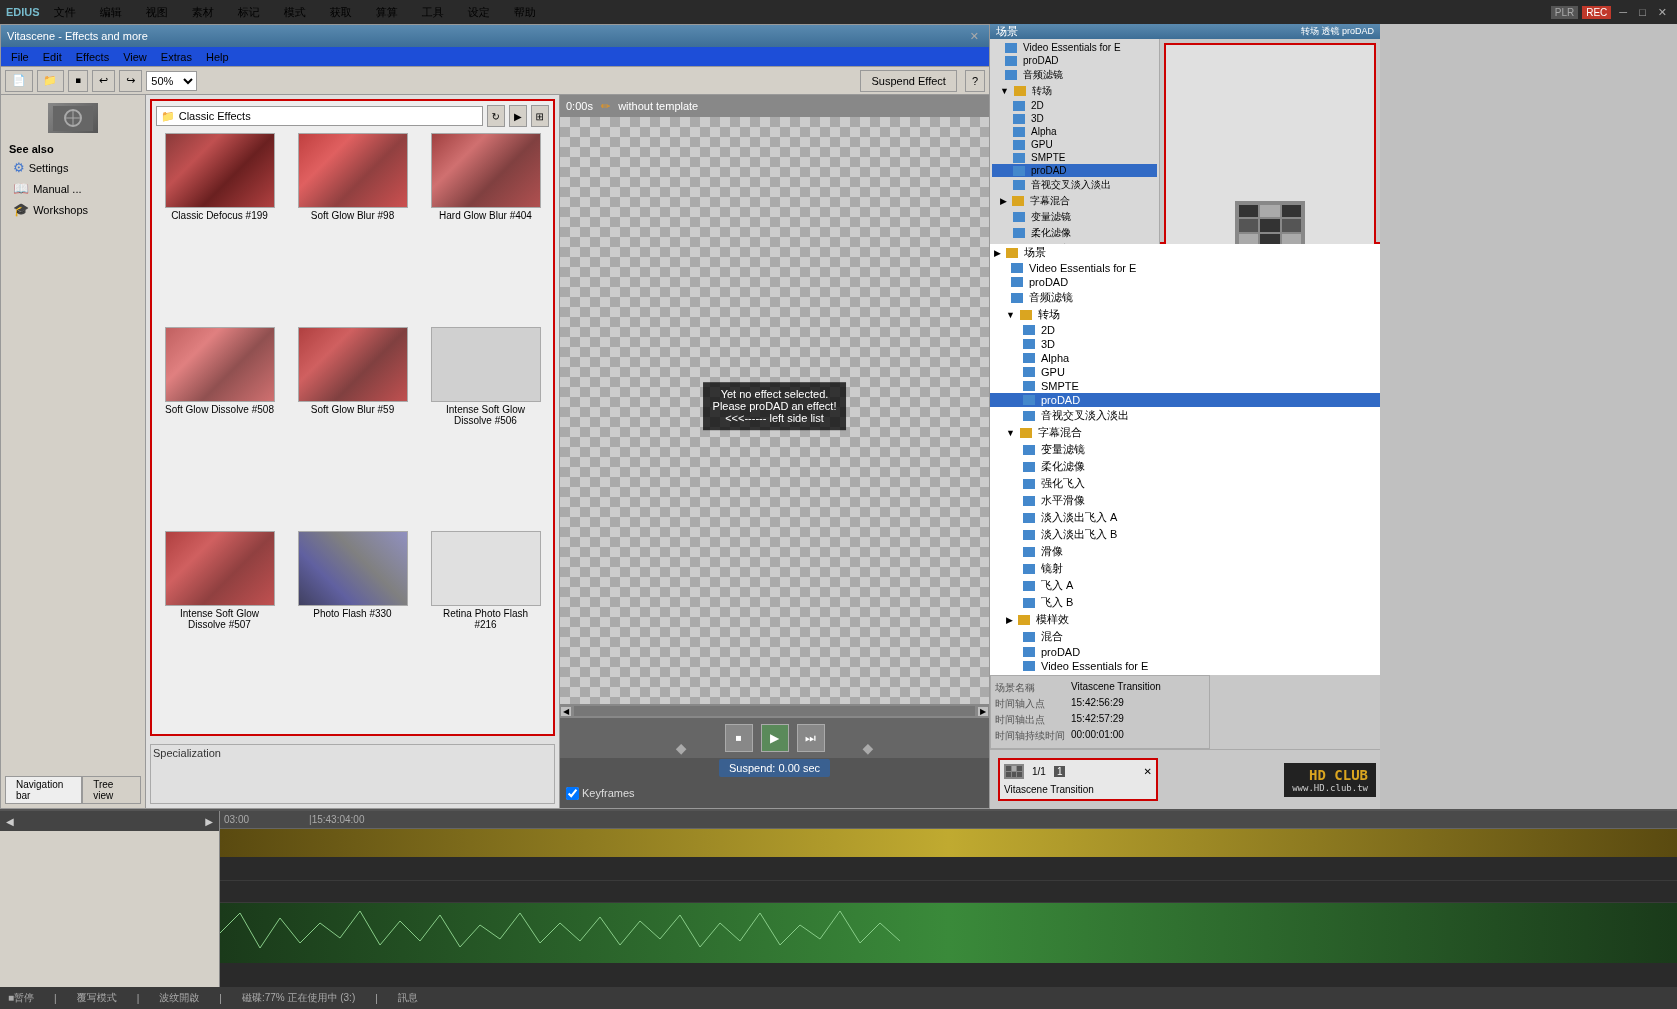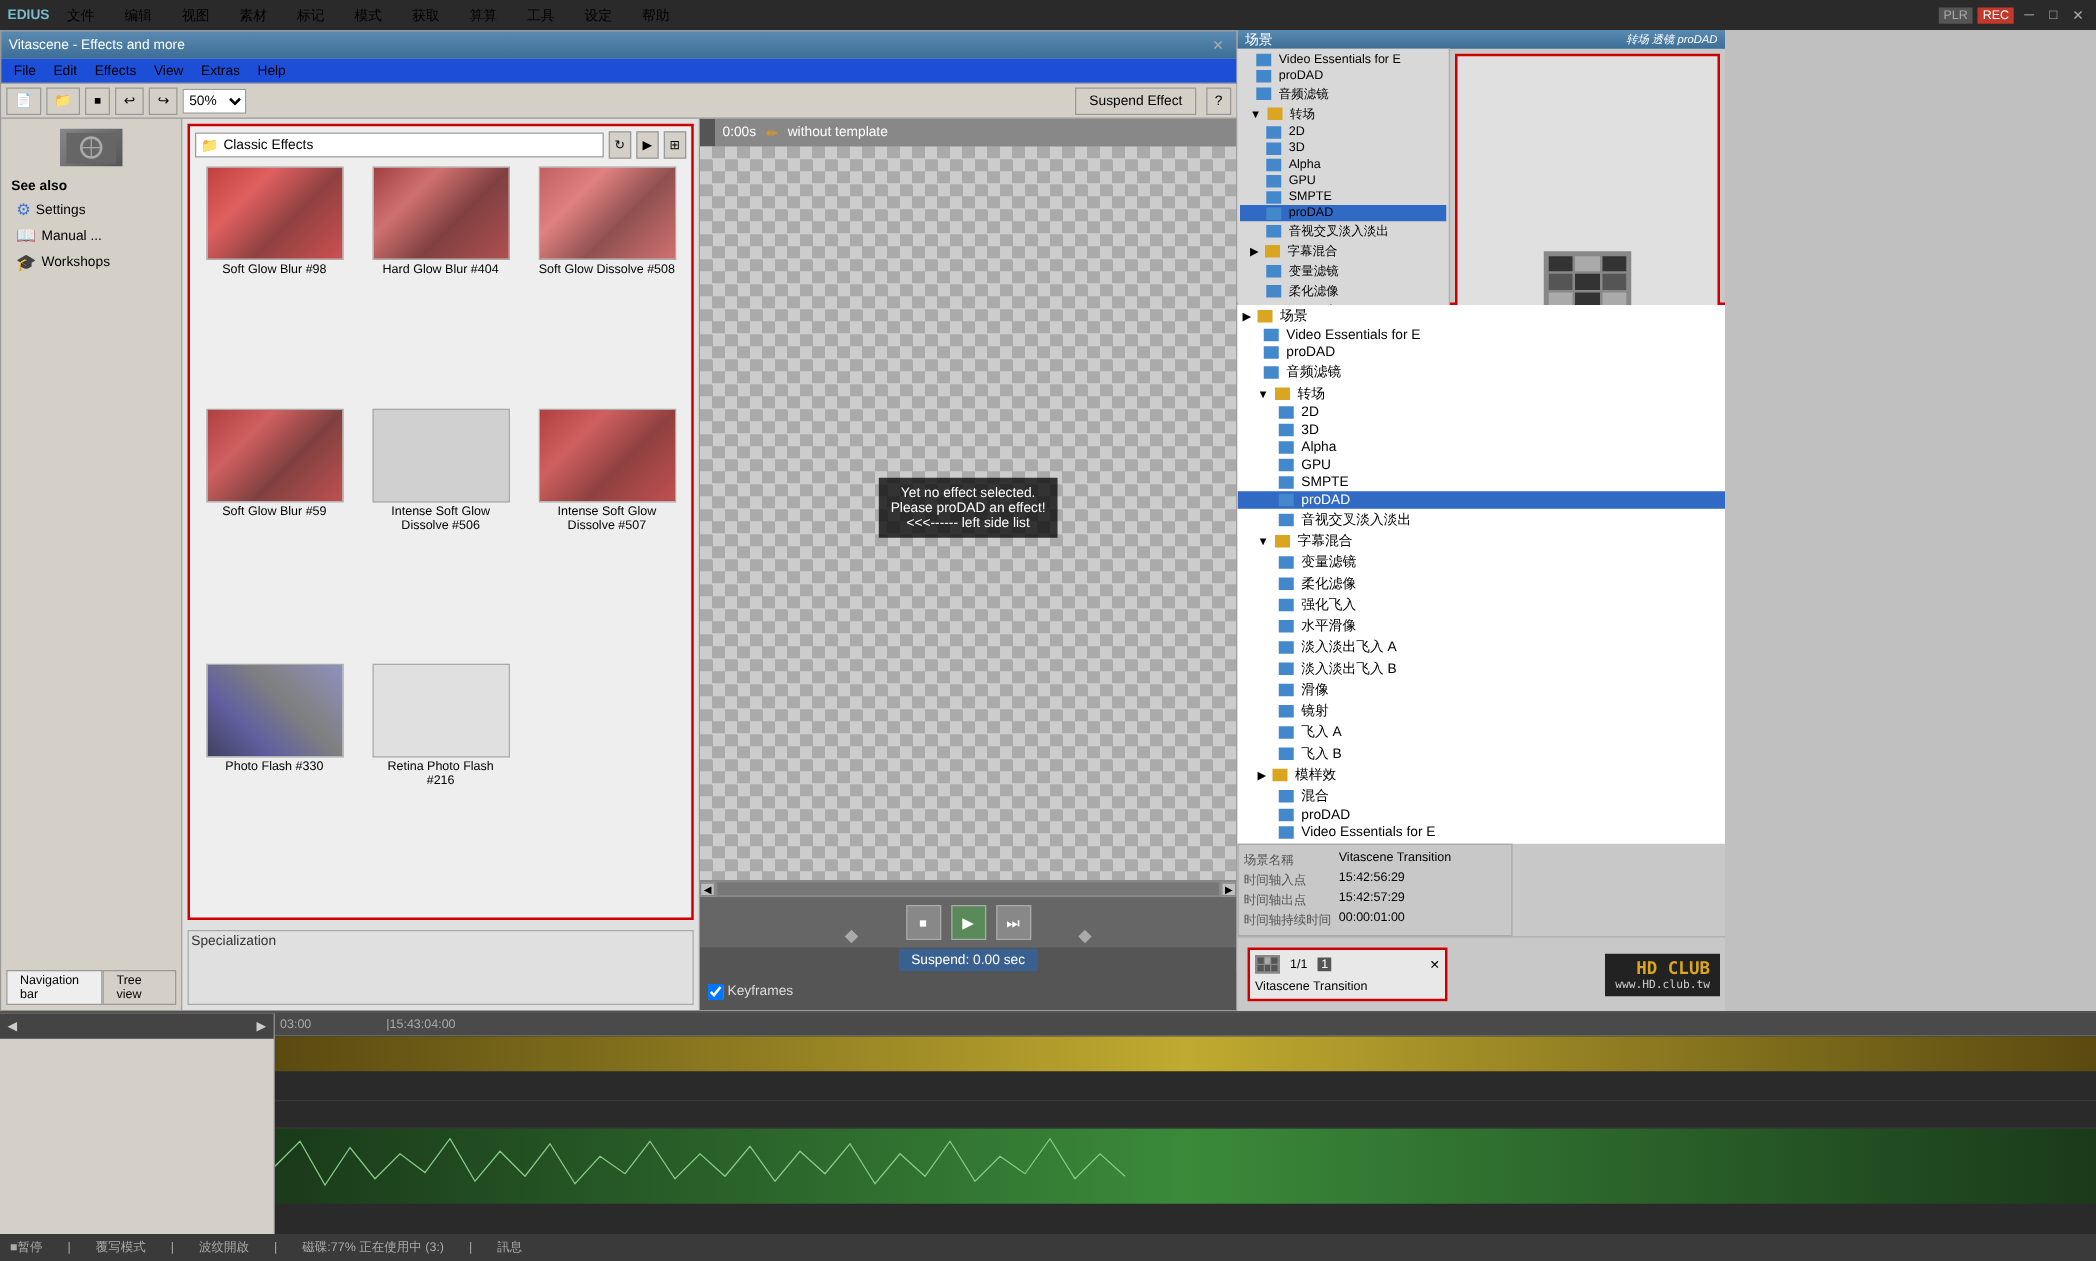--- a/index.html
+++ b/index.html
@@ -277,21 +277,20 @@
     }
     .preview-time-bar {
       background: #888;
       height: 22px;
       display: flex;
       align-items: center;
       padding: 0 6px;
       color: white;
       font-size: 11px;
       gap: 8px;
-      margin-left: 12px;
     }
     .preview-canvas {
       flex: 1;
       background: repeating-conic-gradient(#aaa 0% 25%, #ccc 0% 50%) 0 0 / 20px 20px;
       position: relative;
     }
     .no-effect-tooltip {
       position: absolute;
       top: 50%;
       left: 50%;
@@ -650,20 +649,24 @@
               <div class="effects-dropdown">
                 <span style="margin-right:4px;">📁</span>
                 <span>Classic Effects</span>
               </div>
               <button class="toolbar-btn" style="padding:0 4px;font-size:10px;">↻</button>
               <button class="toolbar-btn" style="padding:0 4px;font-size:10px;">▶</button>
               <button class="toolbar-btn" style="padding:0 4px;font-size:10px;">⊞</button>
             </div>
             <div class="effects-grid">
 
+            <div class="effect-item">
+                  <div class="effect-thumb thumb-defocus"></div>
+                  <div class="effect-label">Classic Defocus #199</div>
+                </div>
                 <div class="effect-item">
                   <div class="effect-thumb thumb-soft-glow-blur"></div>
                   <div class="effect-label">Soft Glow Blur #98</div>
                 </div>
                 <div class="effect-item">
                   <div class="effect-thumb thumb-hard-glow"></div>
                   <div class="effect-label">Hard Glow Blur #404</div>
                 </div>
                 <div class="effect-item">
                   <div class="effect-thumb thumb-dissolve-508"></div>
@@ -733,21 +736,21 @@
           </div>
         </div>
       </div>
     </div>
 
     <div class="right-panel">
 
       <div class="right-top">
         <div class="right-top-title">
           <span>场景</span>
-          <span style="margin-left:auto;font-size:9px;font-style:italic;">转场 透镜 proDAD</span>
+          <span style="margin-left:auto;font-size:9px;">转场 透镜 proDAD</span>
         </div>
         <div class="right-top-content">
           <div class="right-tree">
 
           <div class="tree-item" style="padding-left: 8px;">
                 <span style="margin-right: 2px; font-size: 9px;"></span>
                 <span style="display: inline-block; width: 12px; height: 10px; background: rgb(68, 136, 204); margin-right: 3px;"></span>
                 <span>Video Essentials for E</span>
               </div>
               <div class="tree-item" style="padding-left: 8px;">

